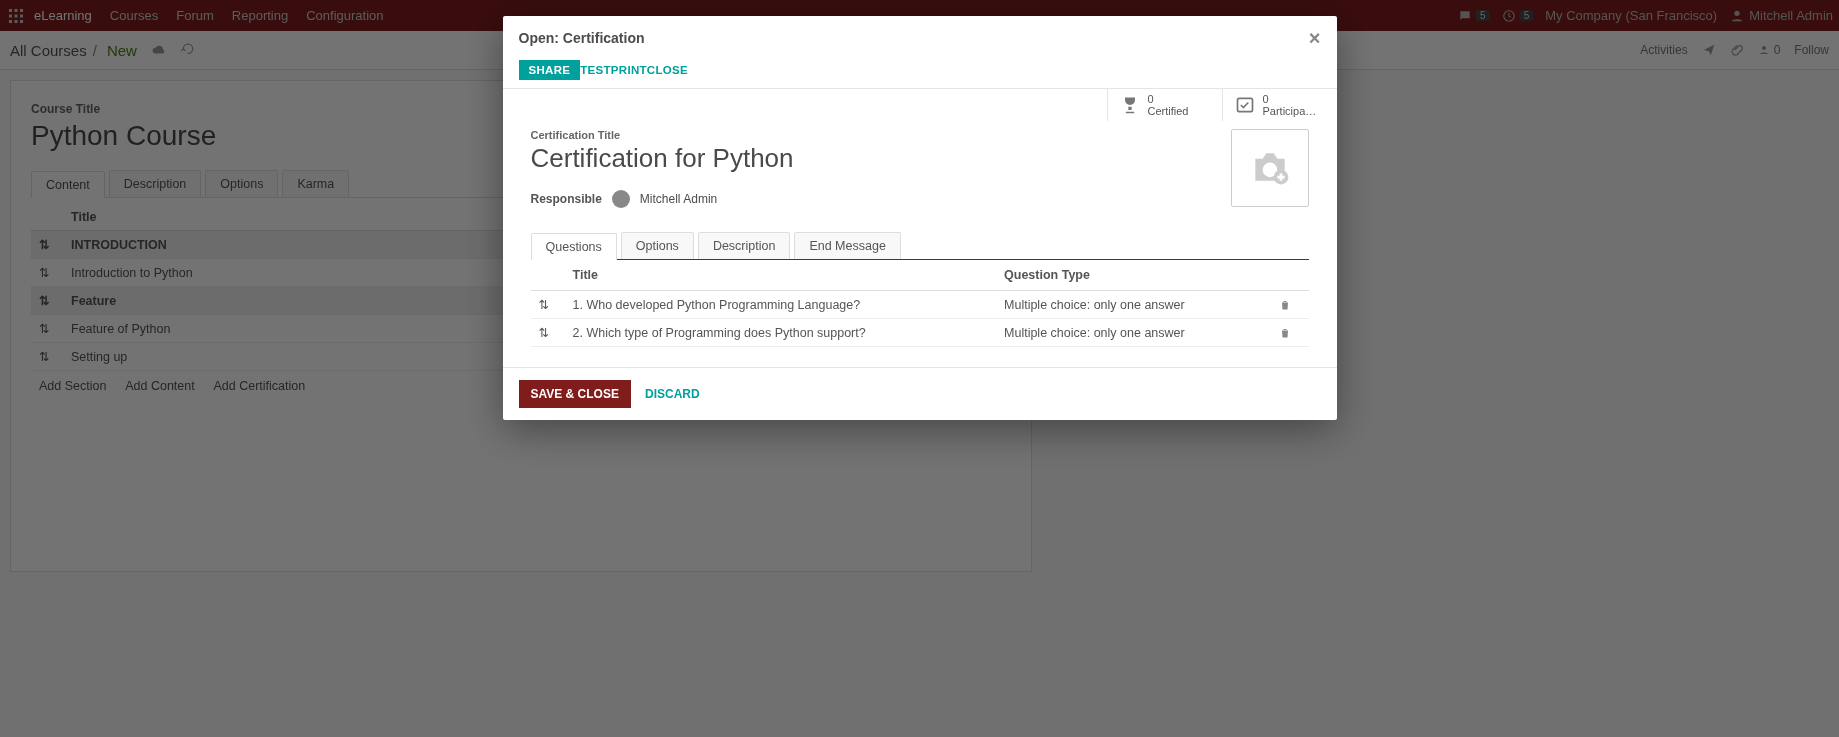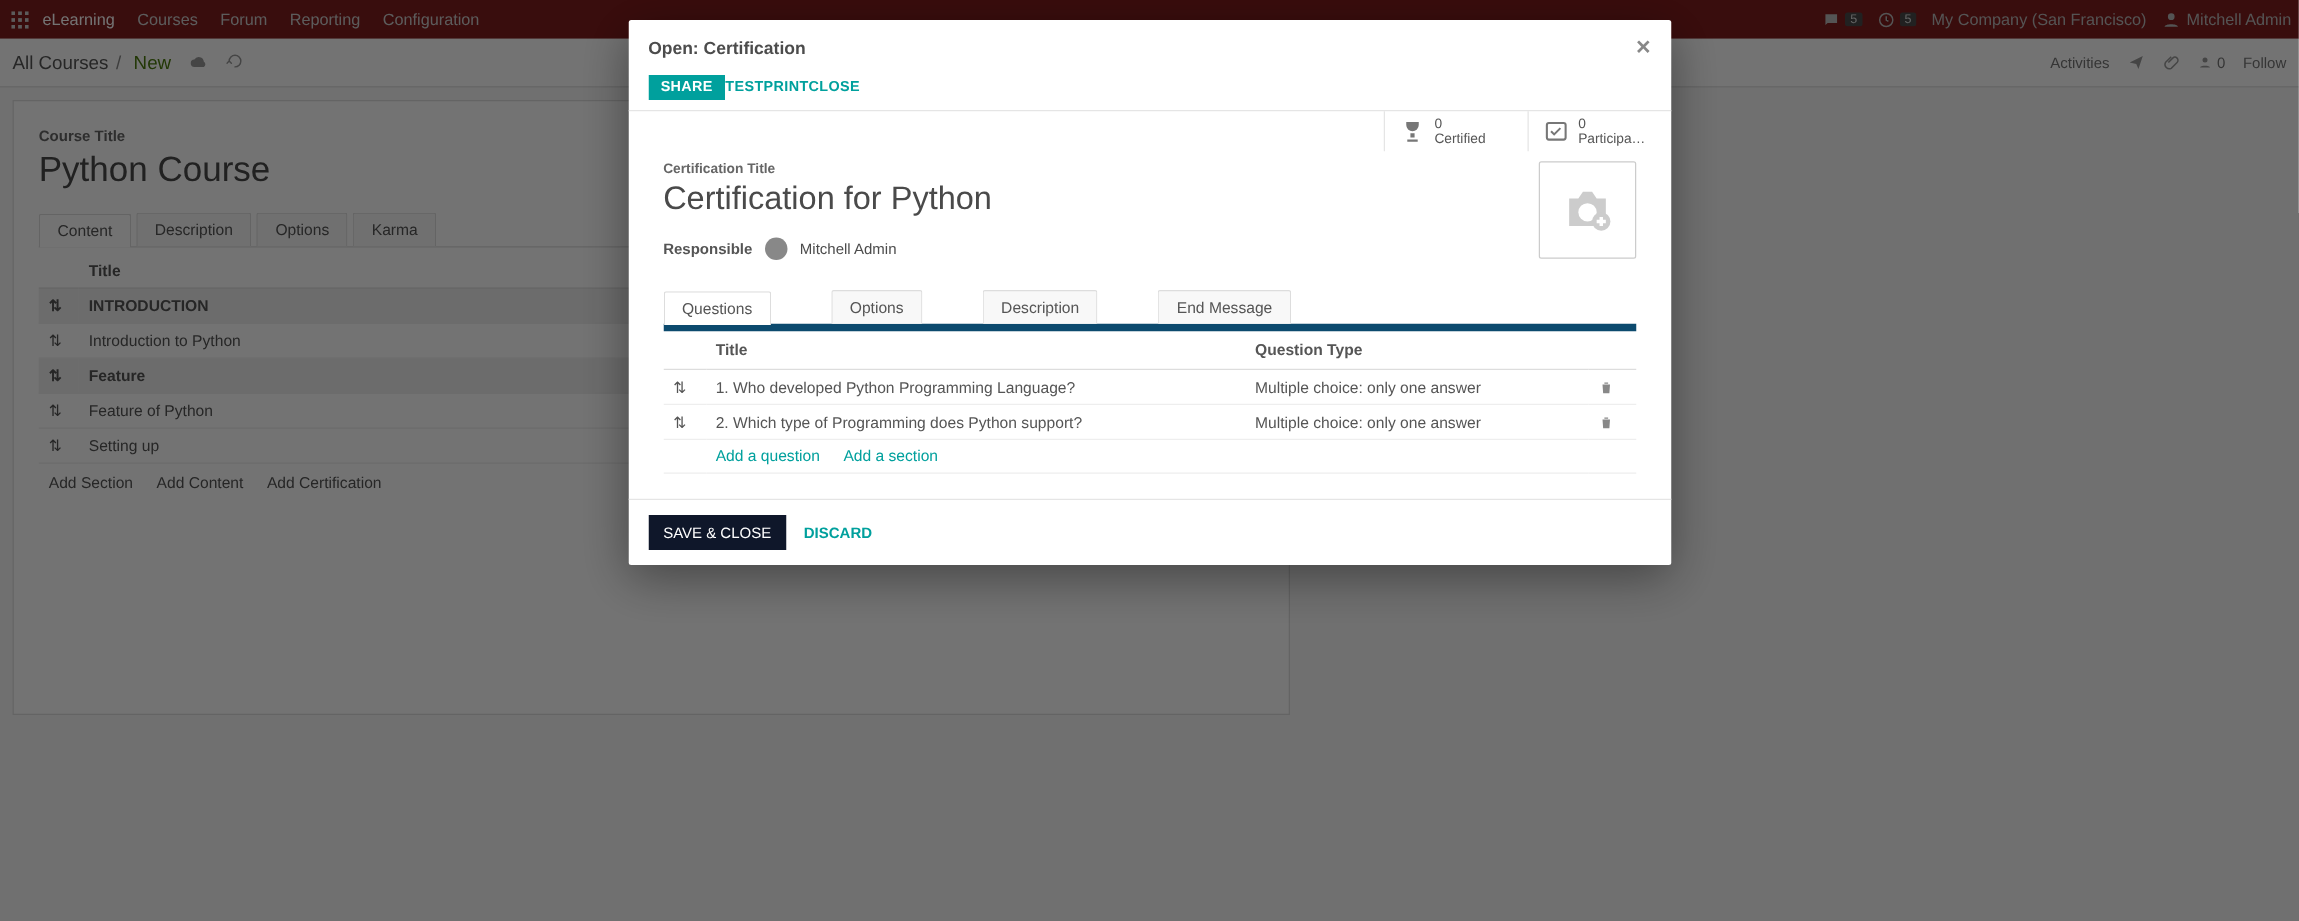--- a/index.html
+++ b/index.html
@@ -121,32 +121,32 @@
 .stat-box .stat-text{ display:flex; flex-direction:column; line-height:1.1;}
 
 .modal-body { padding: 8px 28px 20px 28px; overflow:auto;}
 .modal-body .small-label { font-size:11px; font-weight:600; color:#666;}
 .modal-body .cert-title { font-size:26px; color:#4a4a4a; margin:2px 0 16px 0;}
 .resp-row { display:flex; align-items:center; gap:10px; font-size:12px;}
 .resp-row .label { font-weight:600; color:#555;}
 .resp-row .avatar { width:18px; height:18px; border-radius:50%; background:#888; display:inline-block;}
 .img-placeholder { float:right; width:76px; height:76px; border:1px solid #ccc; border-radius:2px; display:flex; align-items:center; justify-content:center; color:#bbb;}
 
-.inner-tabs { display:flex; border-bottom:6px solid #0c4a6e; margin-top:24px;gap:44px;}
+.inner-tabs { display:flex; border-bottom:1px solid #0c4a6e; margin-top:24px;}
 .inner-tab { padding:6px 14px; border:1px solid #ddd; border-bottom:none; margin-right:4px; background:#f8f8f8; font-size:12.5px; color:#555; border-radius:2px 2px 0 0;}
 .inner-tab.active { background:#fff; position:relative; top:1px;}
 .qtable { width:100%; border-collapse:collapse; font-size:12.5px; margin-top:0;}
 .qtable th { text-align:left; font-weight:600; color:#555; padding:8px 8px; border-bottom:1px solid #ddd;}
 .qtable td { padding:6px 8px; border-bottom:1px solid #eee; color:#555;}
 .qtable .trash { color:#888; width:18px;}
 .qactions { padding:8px 8px; border-bottom:1px solid #eee;}
 .qactions a { color:#00a09d; font-size:12.5px; margin-right:16px; text-decoration:none;}
 
 .modal-footer { border-top:1px solid #e5e5e5; padding:12px 16px; display:flex; gap:14px; align-items:center;}
-.modal-footer .btn-primary { background:#0f172a; color:#fff; padding:7px 12px; font-size:12px; font-weight:400; border:none;}
+.modal-footer .btn-primary { background:#7f1d1d; color:#fff; padding:7px 12px; font-size:12px; font-weight:700; border:none;}
 .modal-footer .btn-link { color:#00a09d; font-size:12px; font-weight:600;text-align:right;}
 </style>
 </head>
 <body>
 
 <div class="topnav">
   <span class="apps-icon">
     <svg width="14" height="14" viewBox="0 0 14 14">
         <g fill="#ccc">
           <rect width="3" height="3"></rect>
@@ -378,27 +378,20 @@
           <tr>
             <td class="row-handle">⇅</td>
             <td>2. Which type of Programming does Python support?</td>
             <td>Multiple choice: only one answer</td>
             <td class="trash">
                 <svg width="12" height="12" viewBox="0 0 24 24">
                   <path fill="#888" d="M6 7h12l-1 14H7zM9 4h6v2H9z"></path>
                 </svg>
               </td>
           </tr>
-          <tr>
-              <td></td>
-              <td colspan="3" class="qactions">
-            <a>Add a question</a>
-            <a>Add a section</a>
-          </td>
-            </tr>
         </tbody>
       </table>
     </div>
 
     <div class="modal-footer">
       <button class="btn-primary">SAVE &amp; CLOSE</button>
       <span class="btn-link">DISCARD</span>
     </div>
   </div>
 </div>

